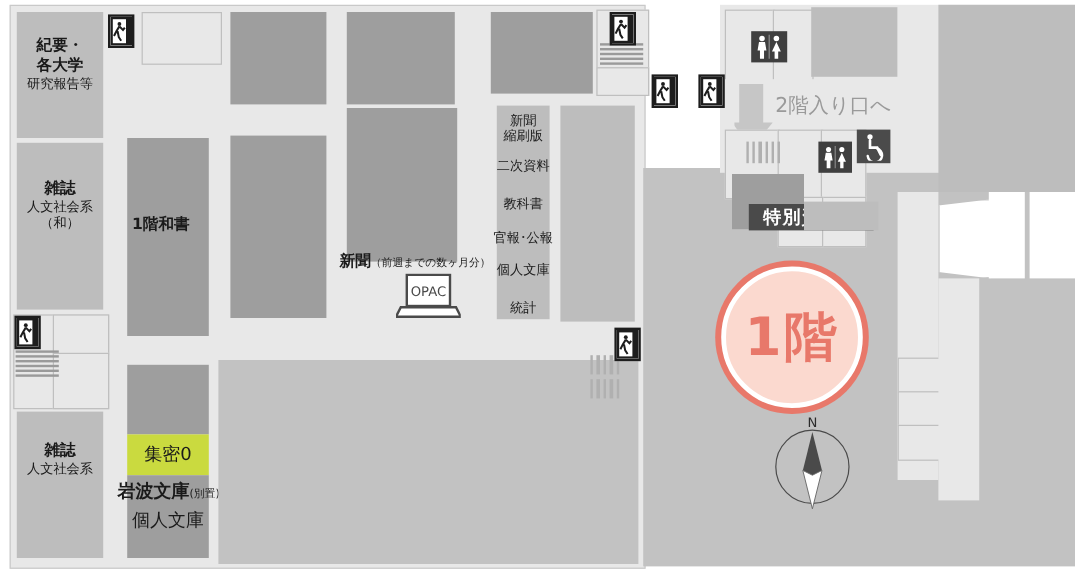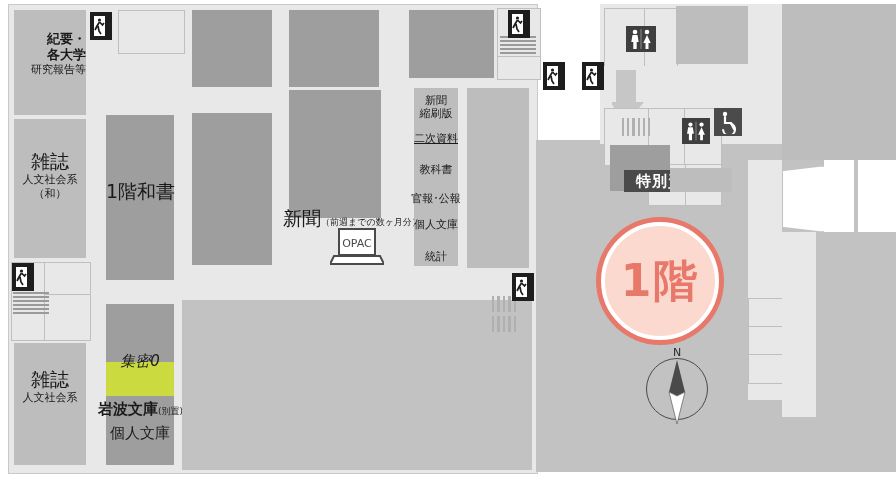--- a/index.html
+++ b/index.html
@@ -18,23 +18,23 @@
   .bg-dark{background:#9e9e9e;}
   .bg-white{background:#ffffff;}
   .bd{border:1.5px solid #c9c9c9;}
   .bd2{border:1.5px solid #bfbfbf;}
 
   
   .lbl{position:absolute;text-align:center;color:#1a1a1a;line-height:1.22;
        font-family:"DejaVu Sans","Liberation Sans",sans-serif;white-space:nowrap;}
   .lbl .b{font-weight:bold;}
   .lbl-blk{display:block;}
-  .big{font-size:19px;font-weight:normal;}
+  .big{font-size:13px;font-weight:bold;}
   .med{font-size:15px;}
-  .sm{font-size:13px;text-align:right;}
+  .sm{font-size:13px;}
   .xs{font-size:11px;}
   .xxs{font-size:9px;}
 
   
   .hi{background:#cada3f;}
 
   
   .pill-sq{
     position:absolute;background:#5e5e5e;border-radius:22px;
     color:#ffffff;display:flex;align-items:center;justify-content:center;
@@ -120,21 +120,21 @@
     <span class="lbl-blk xs">人文社会系</span>
   </div>
 
   <div class="plate bg-light bd2" style="left:118px;top:10px;width:65px;height:42px;"></div>
 
   <div class="plate bg-dark" style="left:106px;top:115px;width:68px;height:165px;"></div>
   <div class="lbl big" style="left:106px;top:180px;width:56px;">1階和書</div>
 
   <div class="plate bg-dark" style="left:106px;top:304px;width:68px;height:58px;"></div>
   <div class="plate hi" style="left:106px;top:362px;width:68px;height:34px;"></div>
-  <div class="lbl med" style="left:106px;top:352px;width:68px;font-style:italic;">集密0</div>
+  <div class="lbl med" style="left:106px;top:369px;width:68px;">集密0</div>
   <div class="plate bg-dark" style="left:106px;top:396px;width:68px;height:69px;"></div>
   <div class="lbl" style="left:98px;top:399px;width:84px;">
     <span class="med b">岩波文庫</span><span class="xxs">(別置)</span>
   </div>
   <div class="lbl med" style="left:106px;top:424px;width:68px;">個人文庫</div>
 
   <div class="plate bg-dark" style="left:192px;top:10px;width:80px;height:77px;"></div>
   <div class="plate bg-dark" style="left:289px;top:10px;width:90px;height:77px;"></div>
   <div class="plate bg-dark" style="left:192px;top:113px;width:80px;height:152px;"></div>
   <div class="plate bg-dark" style="left:289px;top:90px;width:92px;height:128px;"></div>
@@ -163,21 +163,21 @@
       <i></i>
       <i></i>
   </div>
   <div class="plate bg-light bd2" style="left:497px;top:56px;width:42px;height:22px;"></div>
 
   <div class="plate bg-shelf" style="left:414px;top:88px;width:44px;height:178px;"></div>
   <div class="lbl xs" style="left:414px;top:94px;width:44px;">
     <span class="lbl-blk">新聞</span>
     <span class="lbl-blk">縮刷版</span>
   </div>
-  <div class="lbl xs" style="left:410px;top:132px;width:52px;text-decoration:underline;">二次資料</div>
+  <div class="lbl xs" style="left:410px;top:132px;width:52px;">二次資料</div>
   <div class="lbl xs" style="left:410px;top:163px;width:52px;">教科書</div>
   <div class="lbl xs" style="left:408px;top:192px;width:56px;">官報･公報</div>
   <div class="lbl xs" style="left:410px;top:218px;width:52px;">個人文庫</div>
   <div class="lbl xs" style="left:410px;top:250px;width:52px;">統計</div>
 
   <div class="plate bg-shelf" style="left:467px;top:88px;width:62px;height:180px;"></div>
 
   <div class="plate bg-mid" style="left:182px;top:300px;width:350px;height:170px;"></div>
 
   <div class="stair-v" style="left:492px;top:296px;width:24px;height:16px;">
@@ -204,20 +204,21 @@
   <div class="plate bg-light" style="left:748px;top:6px;width:34px;height:130px;"></div>
   <div class="plate bg-shelf" style="left:782px;top:4px;width:114px;height:156px;"></div>
 
   <div class="plate bg-light" style="left:600px;top:66px;width:148px;height:54px;"></div>
 
   <div class="big-arrow" style="left:612px;top:68px;width:32px;height:58px;">
     <svg width="32" height="58" viewBox="0 0 32 58">
       <polygon points="4,2 24,2 24,34 32,34 14,56 -2,34 4,34" fill="#c6c6c6"></polygon>
     </svg>
   </div>
+  <div class="arrow-txt" style="left:646px;top:76px;">2階入り口へ</div>
 
   <div class="plate bg-light bd2" style="left:604px;top:108px;width:44px;height:56px;"></div>
   <div class="plate bg-light bd2" style="left:648px;top:108px;width:36px;height:56px;"></div>
   <div class="plate bg-light bd2" style="left:684px;top:108px;width:36px;height:56px;"></div>
   <div class="plate bg-light bd2" style="left:684px;top:164px;width:36px;height:40px;"></div>
   <div class="plate bg-light bd2" style="left:648px;top:164px;width:36px;height:40px;"></div>
 
   <div class="stair-v" style="left:622px;top:118px;width:28px;height:18px;">
     <i></i>
       <i></i>

